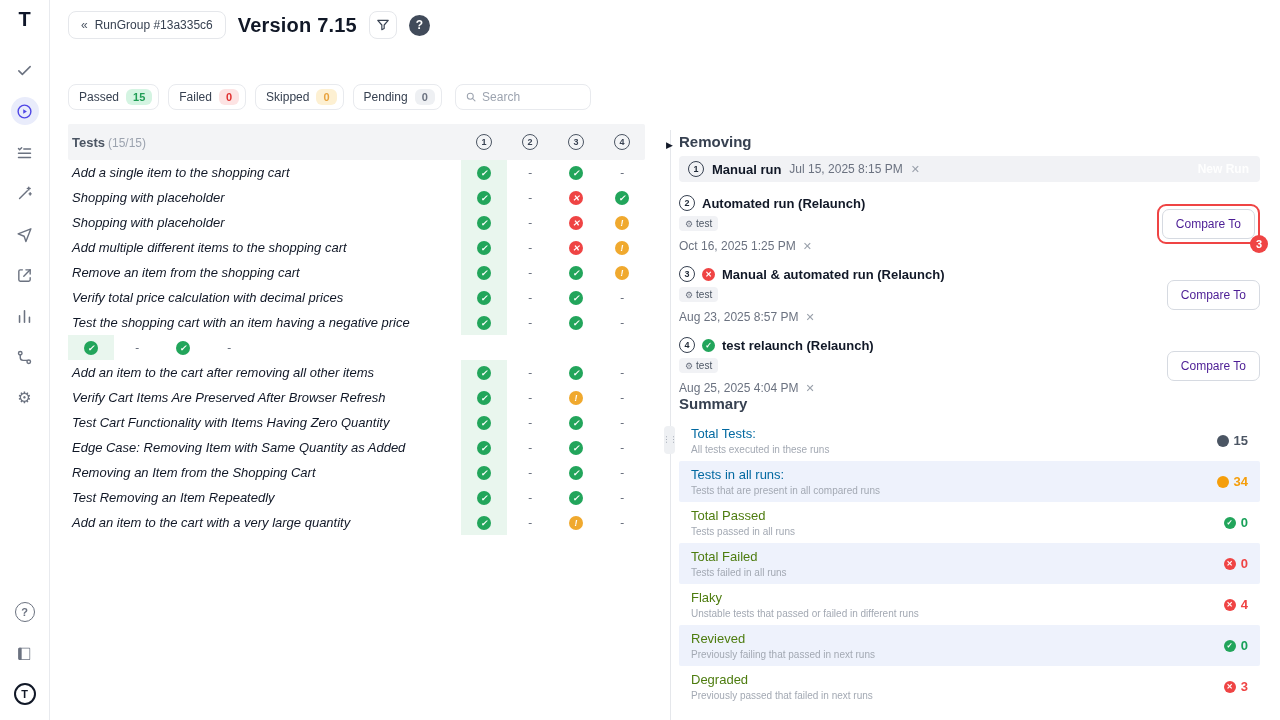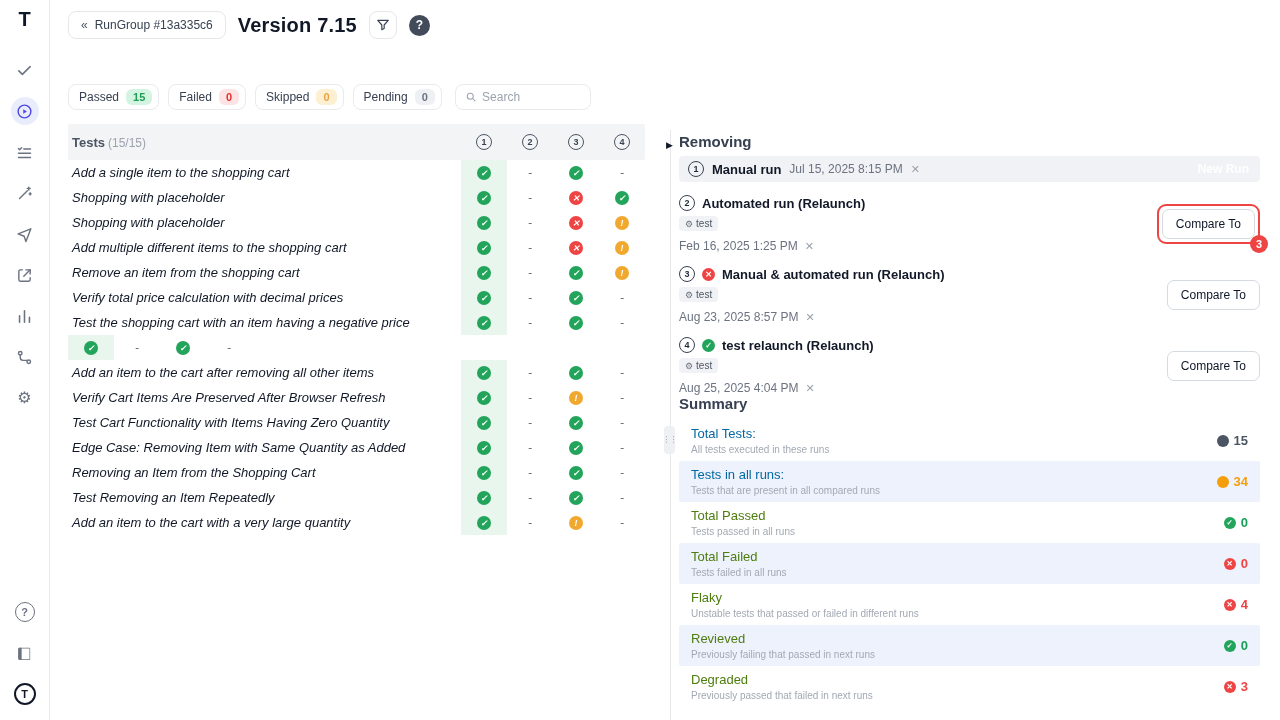--- a/index.html
+++ b/index.html
@@ -75,21 +75,21 @@
   .run-date { font-size:12px; color:#6b7280; white-space:nowrap; }
   .close-x { color:#9aa1ab; font-size:11px; cursor:pointer; }
   .ghost-btn { margin-left:auto; color:#ffffff; opacity:.95; font-size:12px; font-weight:600; cursor:pointer; padding-right:2px; }
   .run-block { display:flex; align-items:center; margin-top:13px; }
   .run-left { flex:1; min-width:0; }
   .run-line1 { display:flex; align-items:center; gap:7px; }
   .run-st { width:13px; height:13px; font-size:8px; }
   .run-tag { margin-top:5px; display:inline-flex; align-items:center; gap:3px; background:#f1f2f5; border-radius:4px; padding:2px 6px; font-size:10px; color:#4b5563; }
   .tag-gear { font-size:9px; color:#6b7280; }
   .run-line3 { margin-top:8px; display:flex; align-items:center; gap:7px; font-size:12px; color:#6b7280; }
-  .compare-btn { border:1px solid #d6dae1; background:#fff; border-radius:7px; padding:7px 13px; font-size:12px; color:#0f172a; cursor:pointer; white-space:nowrap; font-family:inherit; }
+  .compare-btn { border:1px solid #d6dae1; background:#fff; border-radius:7px; padding:7px 13px; font-size:12px; color:#4c1d95; cursor:pointer; white-space:nowrap; font-family:inherit; }
   .ann-ring { position:relative; border:2px solid #ef4444; border-radius:9px; padding:3px; }
   .ann-badge { position:absolute; right:-10px; bottom:-11px; width:18px; height:18px; background:#ef4444; border-radius:50%; color:#fff; font-size:11px; font-weight:700; display:flex; align-items:center; justify-content:center; }
 
   
   .sum-title { font-size:15px; font-weight:700; color:#374151; }
   .sum-list { margin-top:8px; }
   .sum-row { display:flex; align-items:center; justify-content:space-between; padding:6px 12px; min-height:39px; border-radius:2px; }
   .sum-row.hl { background:#eef2fc; }
   .sum-label { font-size:13px; color:#0369a1; }
   .sum-label.link { color:#4d7c0f; cursor:pointer; }
@@ -487,21 +487,21 @@
           <div class="run-left">
             <div class="run-line1">
               <span class="run-num">2</span>
               <span class="run-title">Automated run (Relaunch)</span>
             </div>
             <span class="run-tag">
               <span class="tag-gear">⚙</span>
               <span>test</span>
             </span>
             <div class="run-line3">
-              <span>Feb 16, 2025 1:25 PM</span>
+              <span>Oct 16, 2025 1:25 PM</span>
               <span class="close-x">✕</span>
             </div>
           </div>
           <div class="ann-ring">
             <button class="compare-btn">Compare To</button>
             <span class="ann-badge">3</span>
           </div>
         </div>
 
         <div class="run-block">

